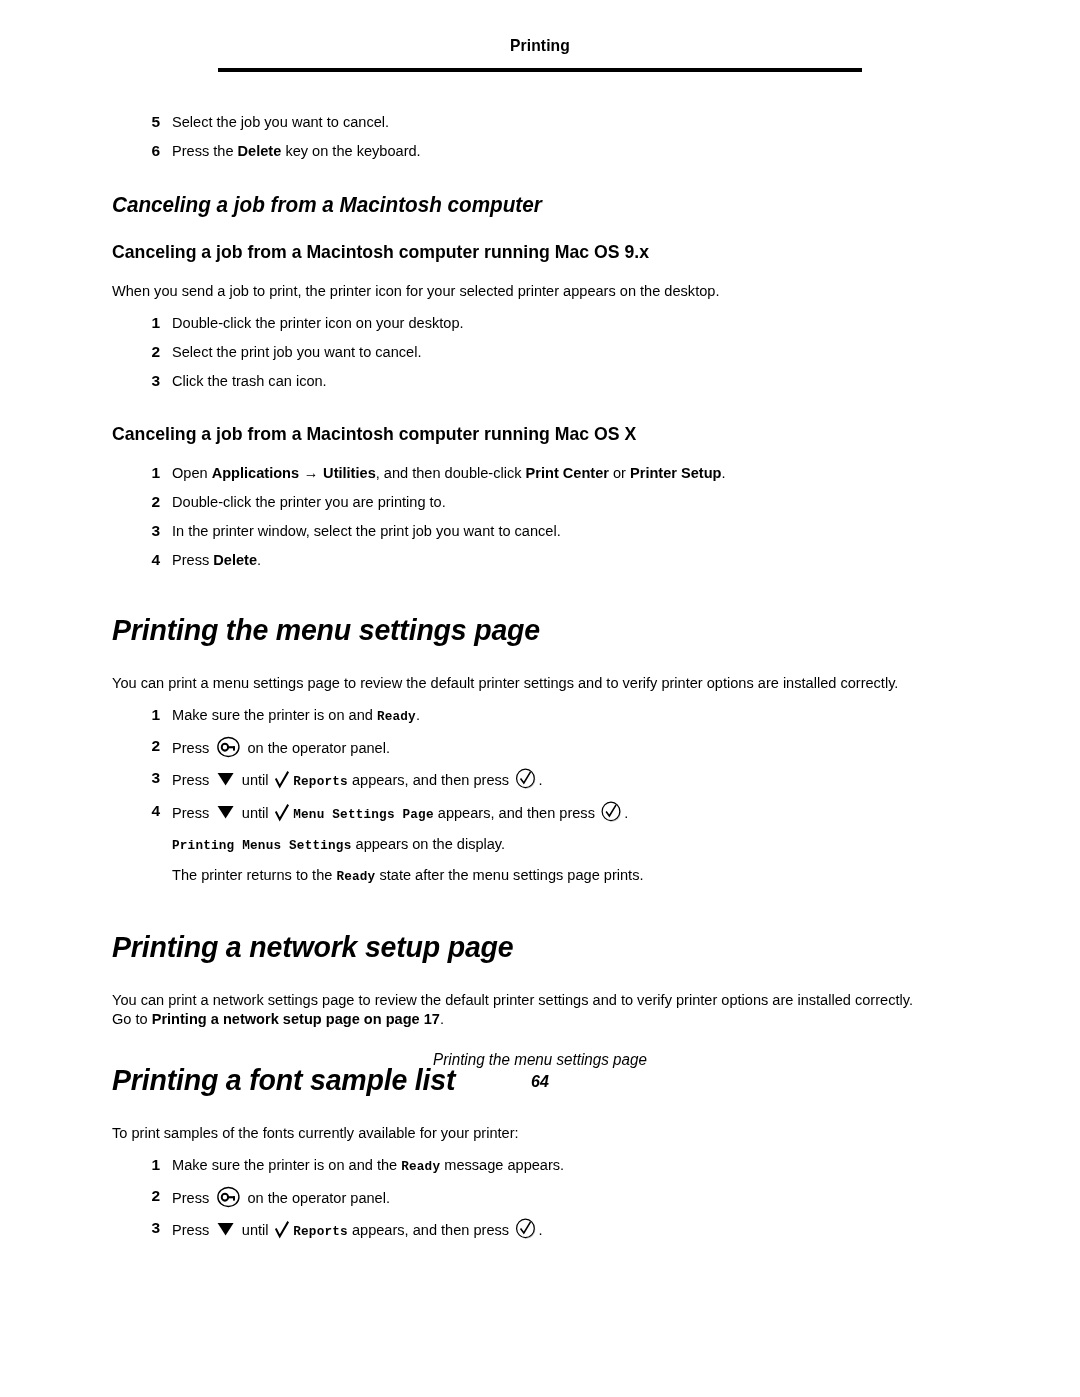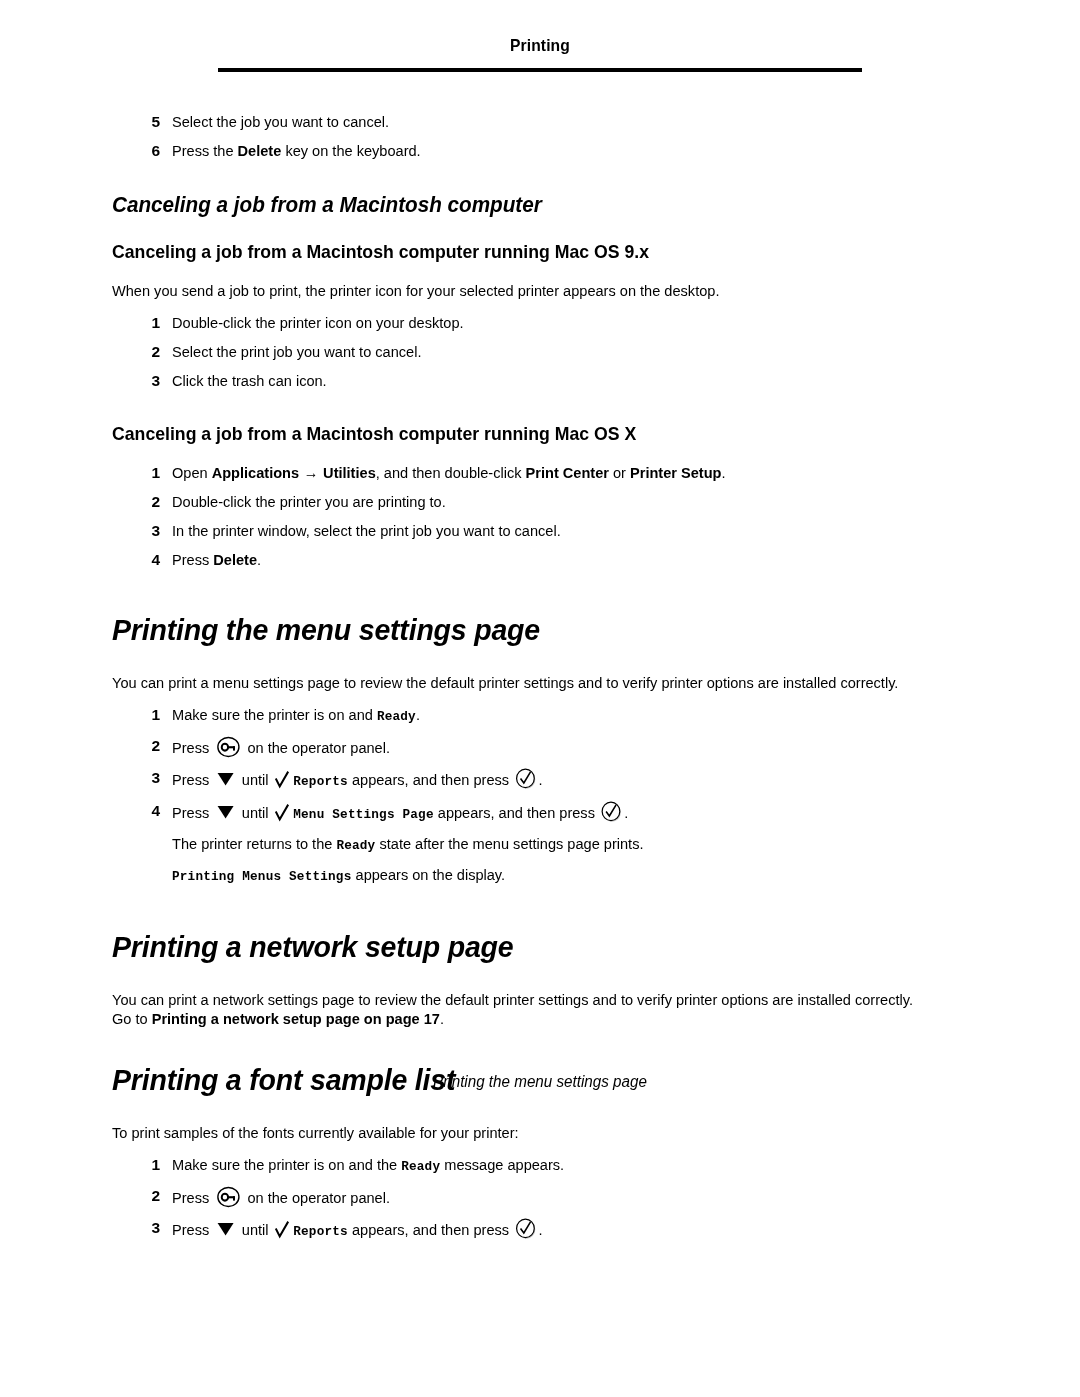--- a/index.html
+++ b/index.html
@@ -273,24 +273,24 @@
             </svg></span><span> until </span><span class="icon icon-check"><svg viewBox="0 0 16 19" width="16" height="19">
               <path d="M1.4 8.6 L5.6 16.4 L14.6 1.6" fill="none" stroke="#000" stroke-width="2.1" stroke-linecap="butt" stroke-linejoin="miter"></path>
             </svg></span><span class="mono">Menu Settings Page</span><span> appears, and then press </span><span class="icon icon-select"><svg viewBox="0 0 23 22" width="23" height="22">
               <ellipse cx="12.1" cy="11.6" rx="9.4" ry="9.2" fill="#c9c9c9"></ellipse>
               <ellipse cx="11" cy="10.4" rx="9.4" ry="9.2" fill="#fff" stroke="#000" stroke-width="1.3"></ellipse>
               <path d="M5.8 10.4 L9.3 15.0 L16.4 3.9" fill="none" stroke="#000" stroke-width="1.7" stroke-linecap="butt"></path>
             </svg></span><span>.</span></span>
     </div>
 
     <div class="substep">
+      <span class="txt"><span class="mono">Printing Menus Settings</span><span> appears on the display.</span></span>
+    </div>
+    <div class="substep">
       <span class="txt"><span>The printer returns to the </span><span class="mono">Ready</span><span> state after the menu settings page prints.</span></span>
-    </div>
-    <div class="substep">
-      <span class="txt"><span class="mono">Printing Menus Settings</span><span> appears on the display.</span></span>
     </div>
 
     <div class="gap-lg"></div>
 
     <h1 class="h-major">Printing a network setup page</h1>
 
     <p class="body-text para"><span>You can print a network settings page to review the default printer settings and to verify printer options are installed correctly. Go to </span><b>Printing a network setup page on page 17</b><span>.</span></p>
 
     <div class="gap-md"></div>
 
@@ -323,15 +323,16 @@
               <ellipse cx="12.1" cy="11.6" rx="9.4" ry="9.2" fill="#c9c9c9"></ellipse>
               <ellipse cx="11" cy="10.4" rx="9.4" ry="9.2" fill="#fff" stroke="#000" stroke-width="1.3"></ellipse>
               <path d="M5.8 10.4 L9.3 15.0 L16.4 3.9" fill="none" stroke="#000" stroke-width="1.7" stroke-linecap="butt"></path>
             </svg></span><span>.</span></span>
     </div>
 
   </div>
 
   <div class="footer">
     <span class="footer-title">Printing the menu settings page</span>
+    <span class="footer-page">64</span>
   </div>
 
 </div>
 
 </body></html>

